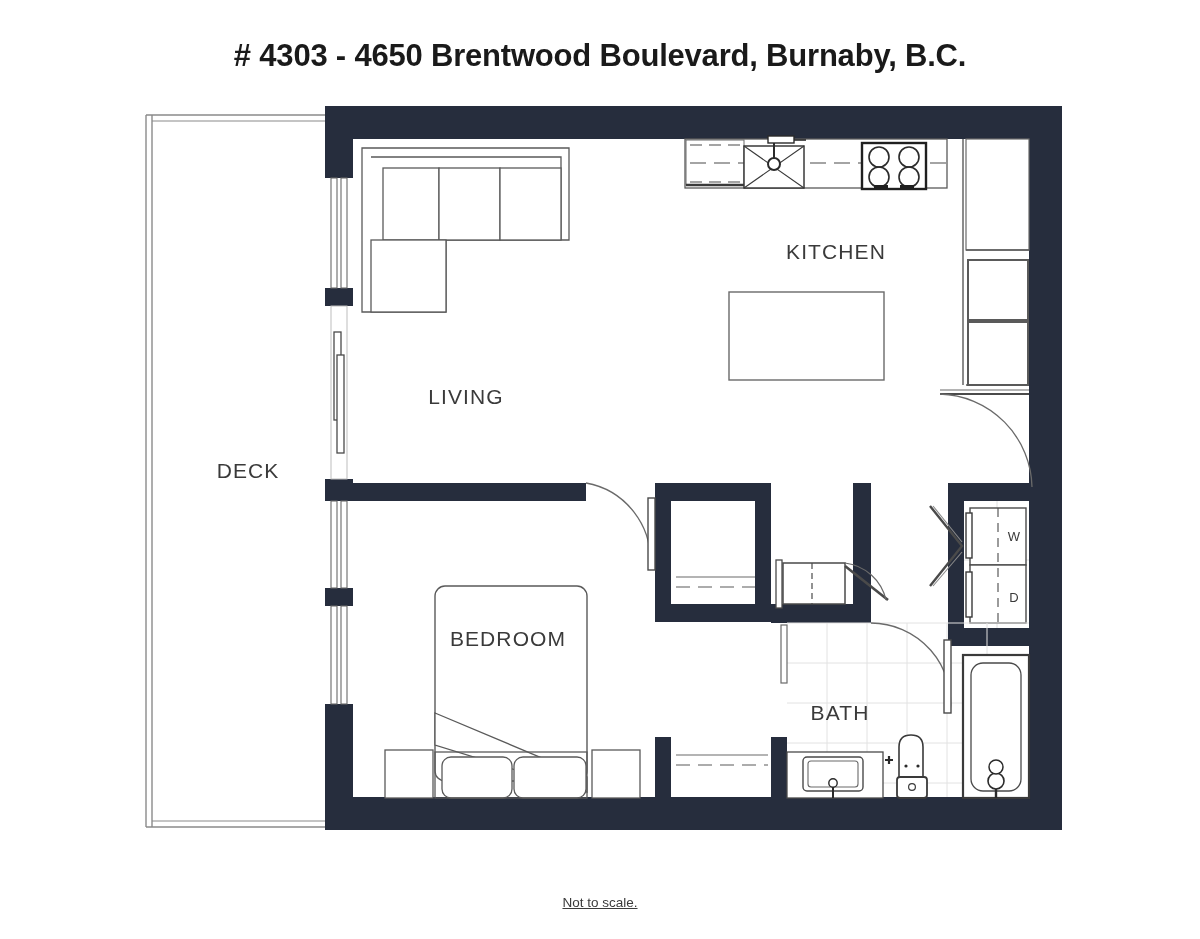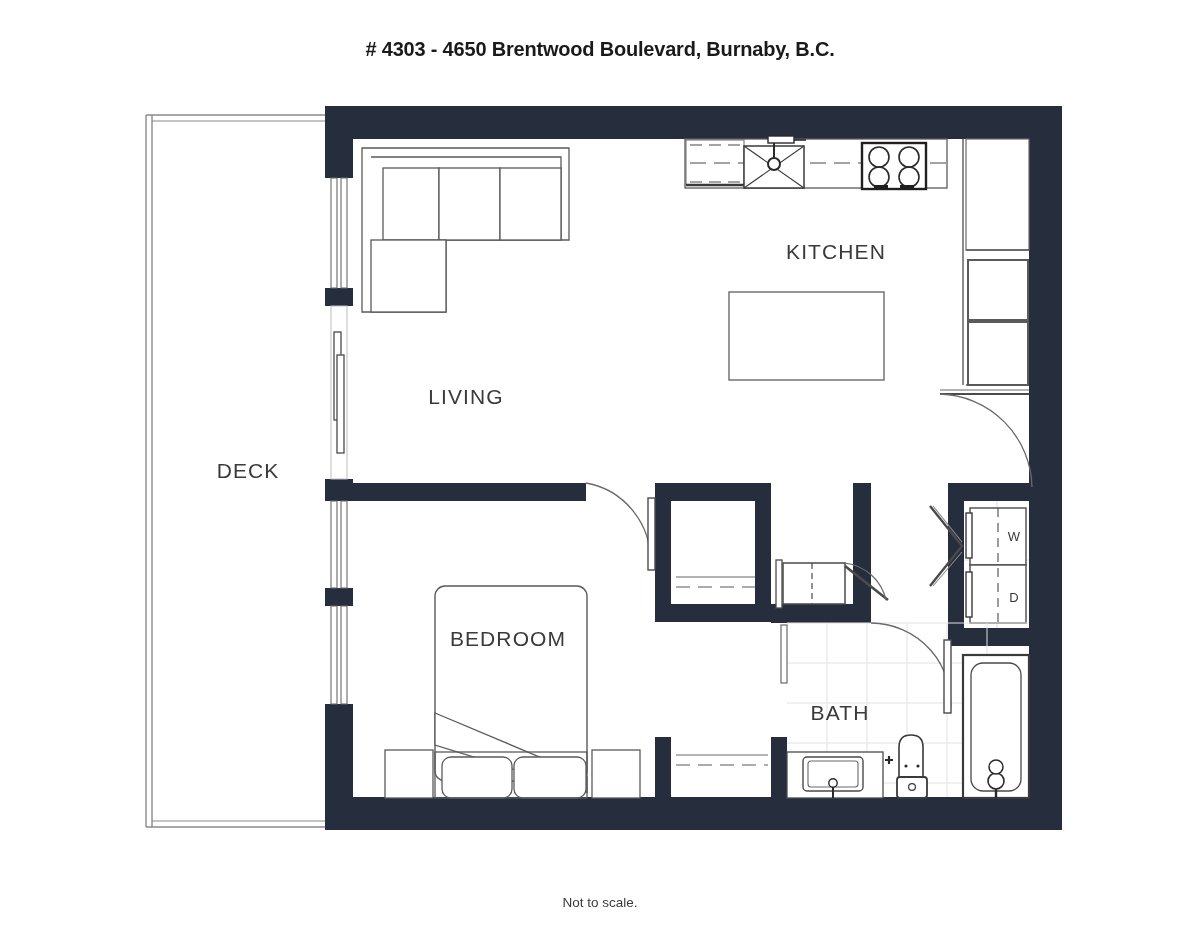--- a/index.html
+++ b/index.html
@@ -20,34 +20,34 @@
     position: relative;
     width: 1200px;
     height: 939px;
   }
   .title {
     position: absolute;
     left: 0;
     top: 38px;
     width: 1200px;
     text-align: center;
-    font-size: 20px;
+    font-size: 31px;
     font-weight: bold;
     letter-spacing: -0.2px;
     color: #1a1a1a;
   }
   .footnote {
     position: absolute;
     width: 1200px;
     text-align: center;
     font-size: 13.5px;
     color: #3b3b3b;
   }
   .footnote.one { top: 860px; }
-  .footnote.two { top: 895px; }
+  .footnote.two { top: 895px; text-decoration: underline; }
   svg.plan {
     position: absolute;
     left: 0;
     top: 0;
   }
   .room-label {
     font-family: "Liberation Sans", sans-serif;
     fill: #3a3a3a;
     font-size: 21px;
     letter-spacing: 1.1px;

